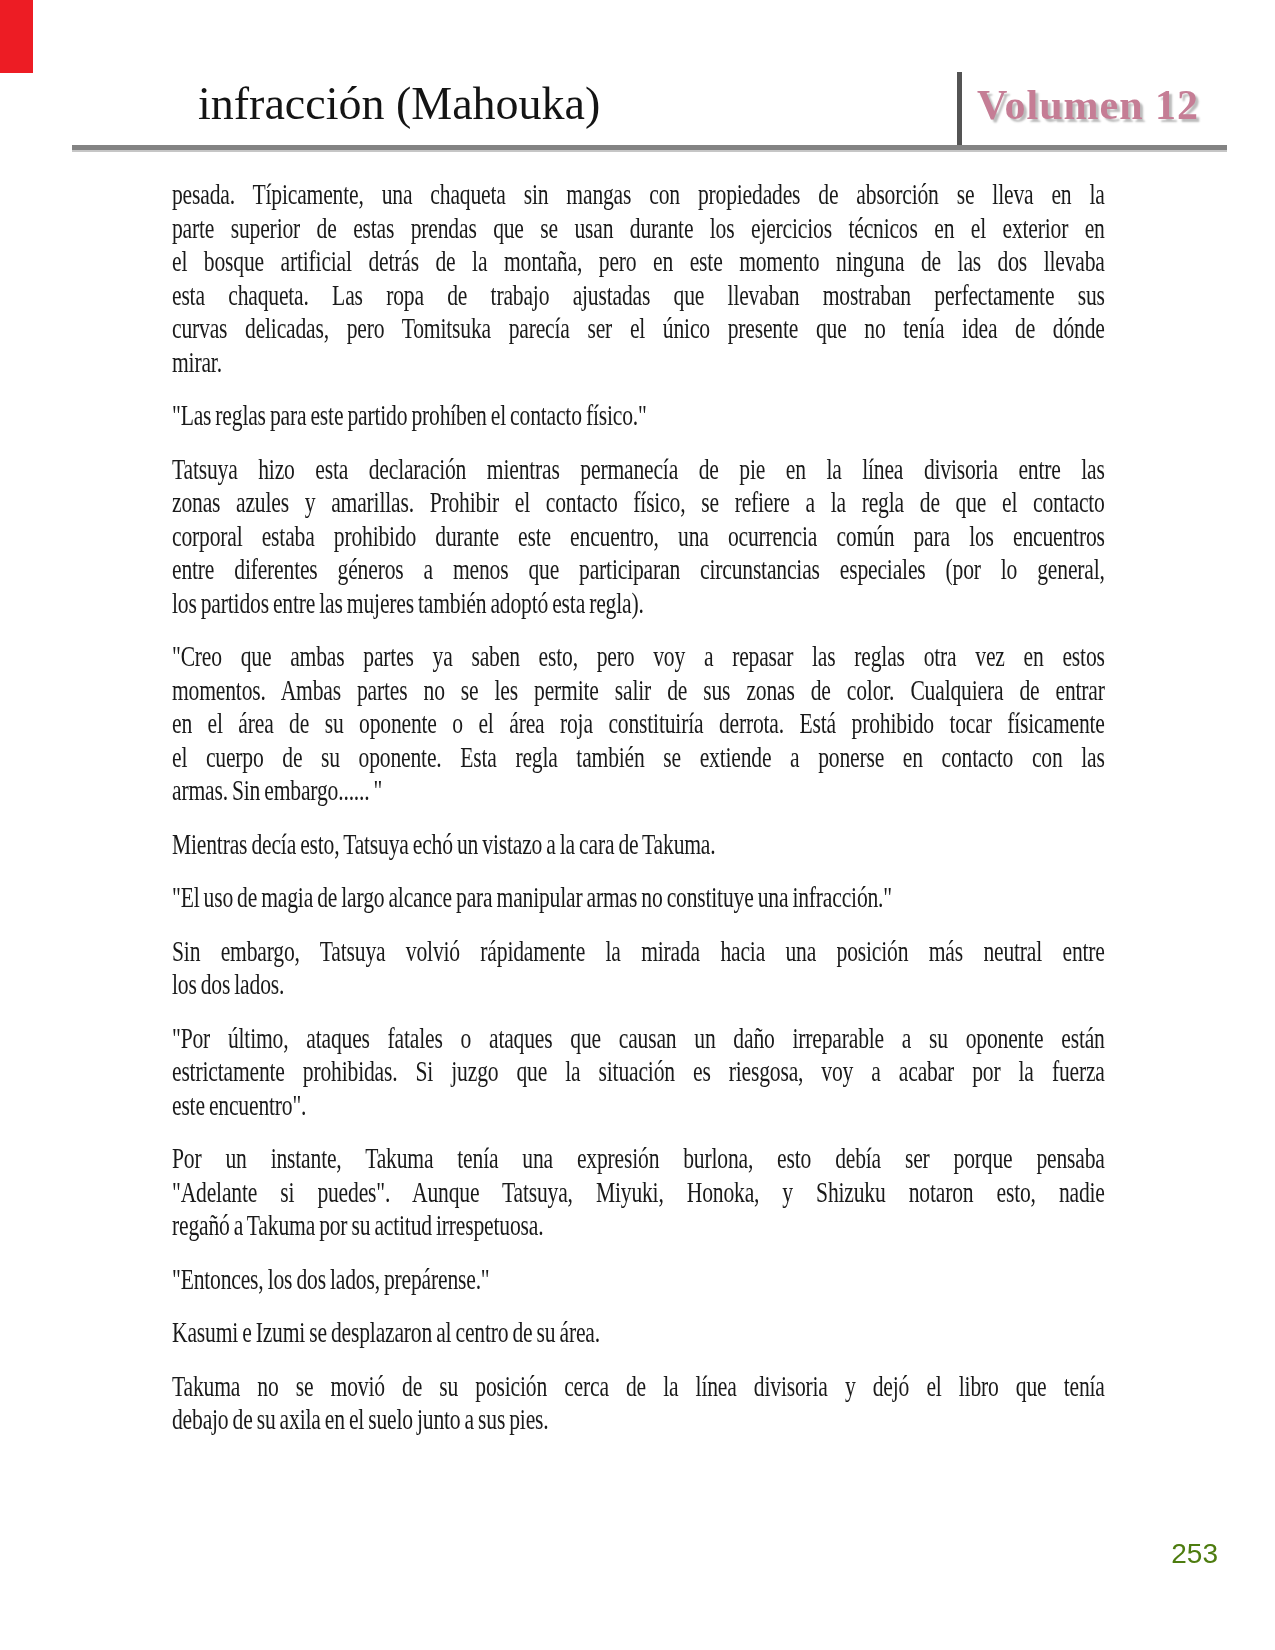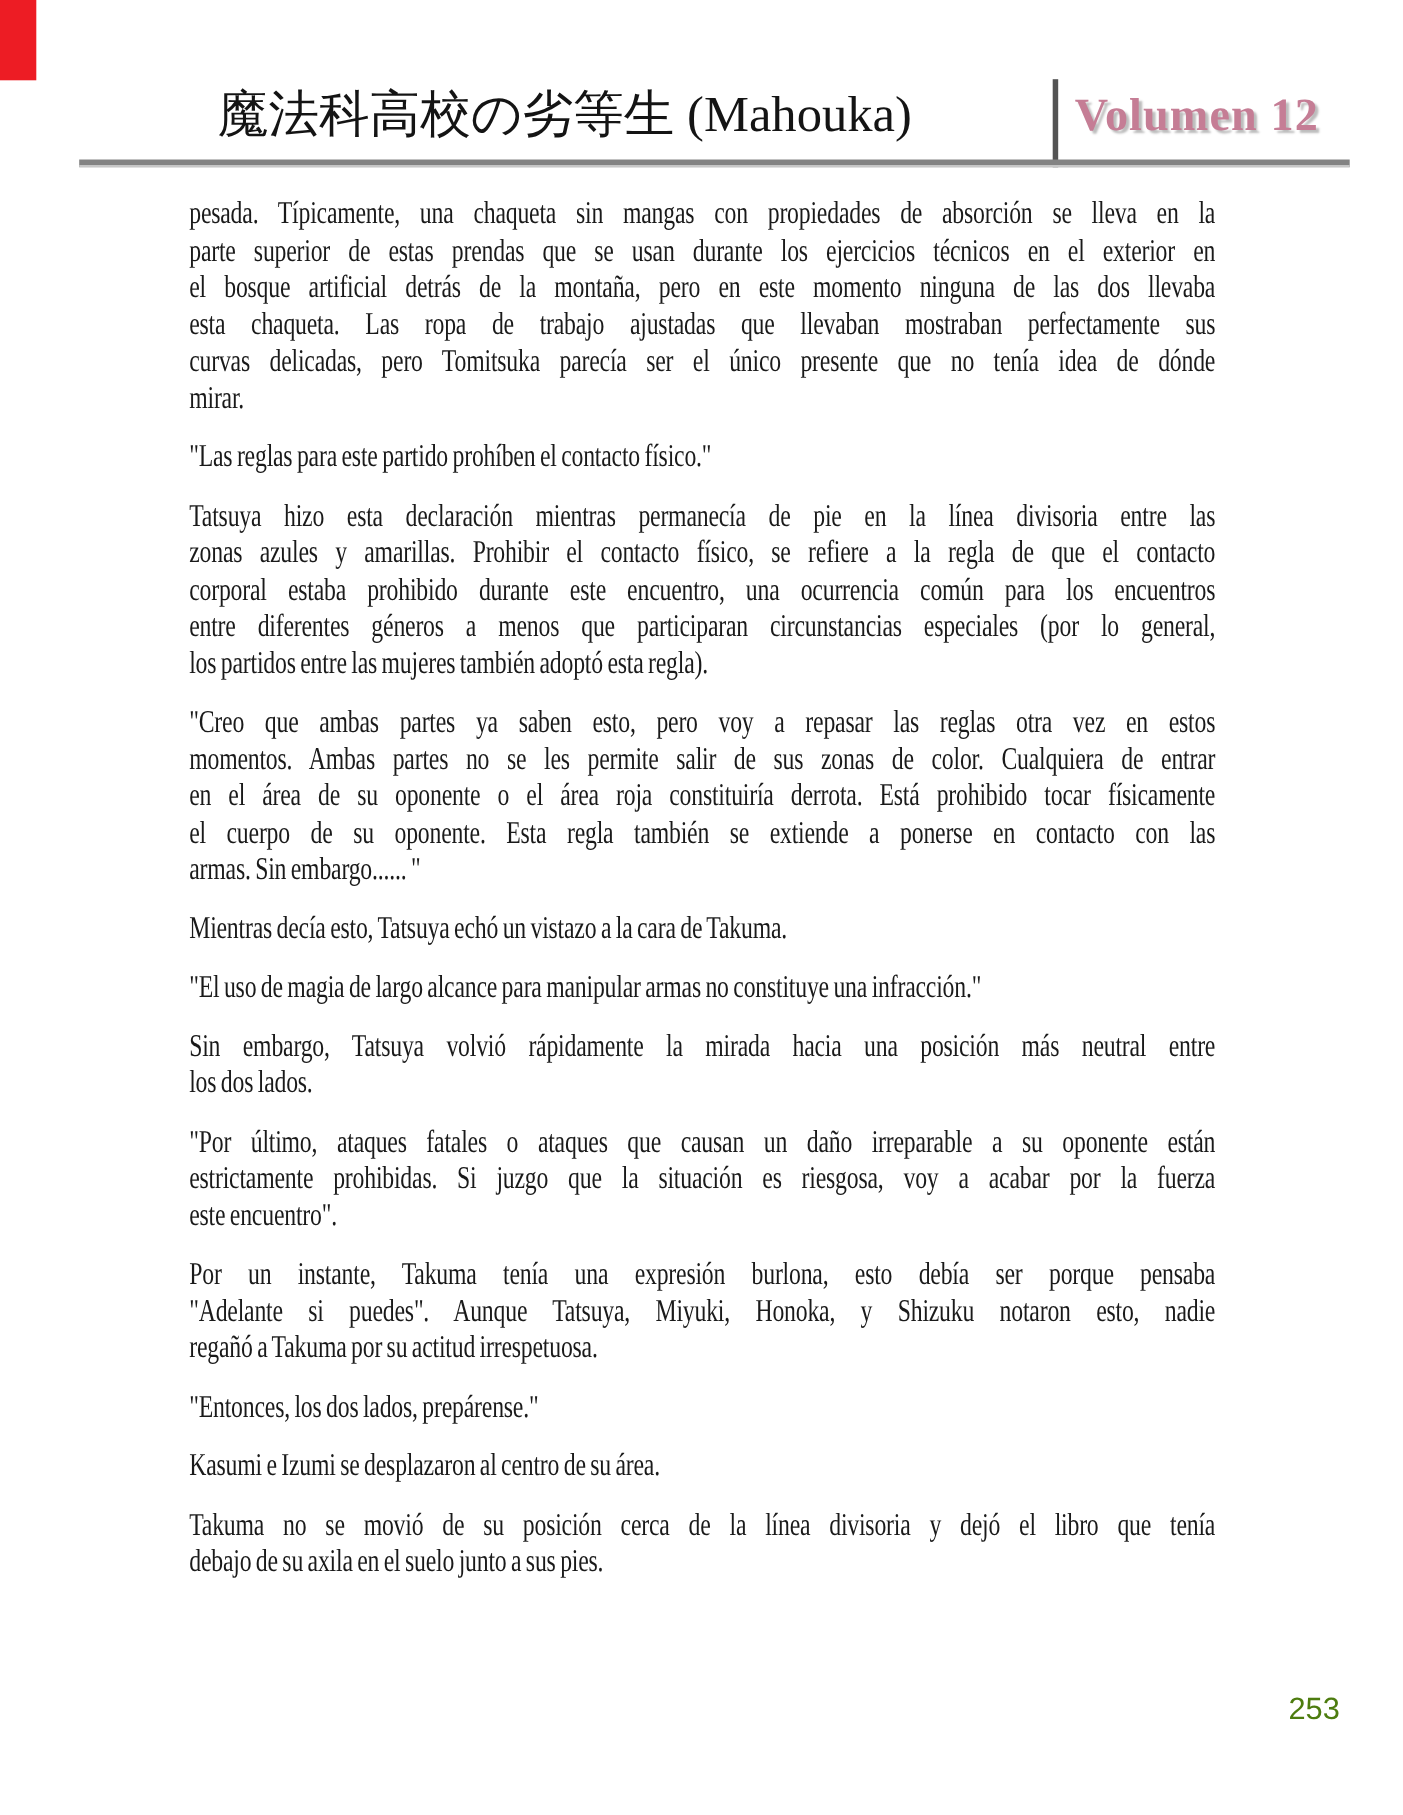--- a/index.html
+++ b/index.html
@@ -65,21 +65,21 @@
     color:#203a54;
   }
 </style>
 </head>
 <body>
 
 <div class="page">
 
   <div class="corner-marker" style="background: rgb(237, 28, 36);"></div>
 
-  <div class="page-title">魔法科高校の劣等生 (Mahouka)</div>
+  <div class="page-title">infracción (Mahouka)</div>
 
   <div class="header-divider" style="background: rgb(84, 84, 84);"></div>
 
   <div class="volume-label" style="color: rgb(197, 125, 149);">Volumen 12</div>
 
   <div class="header-rule" style="background: rgb(131, 131, 131);"></div>
 
   <div class="body-column">
       <div class="para">
         <div class="line">pesada. Típicamente, una chaqueta sin mangas con propiedades de absorción se lleva en la</div>

